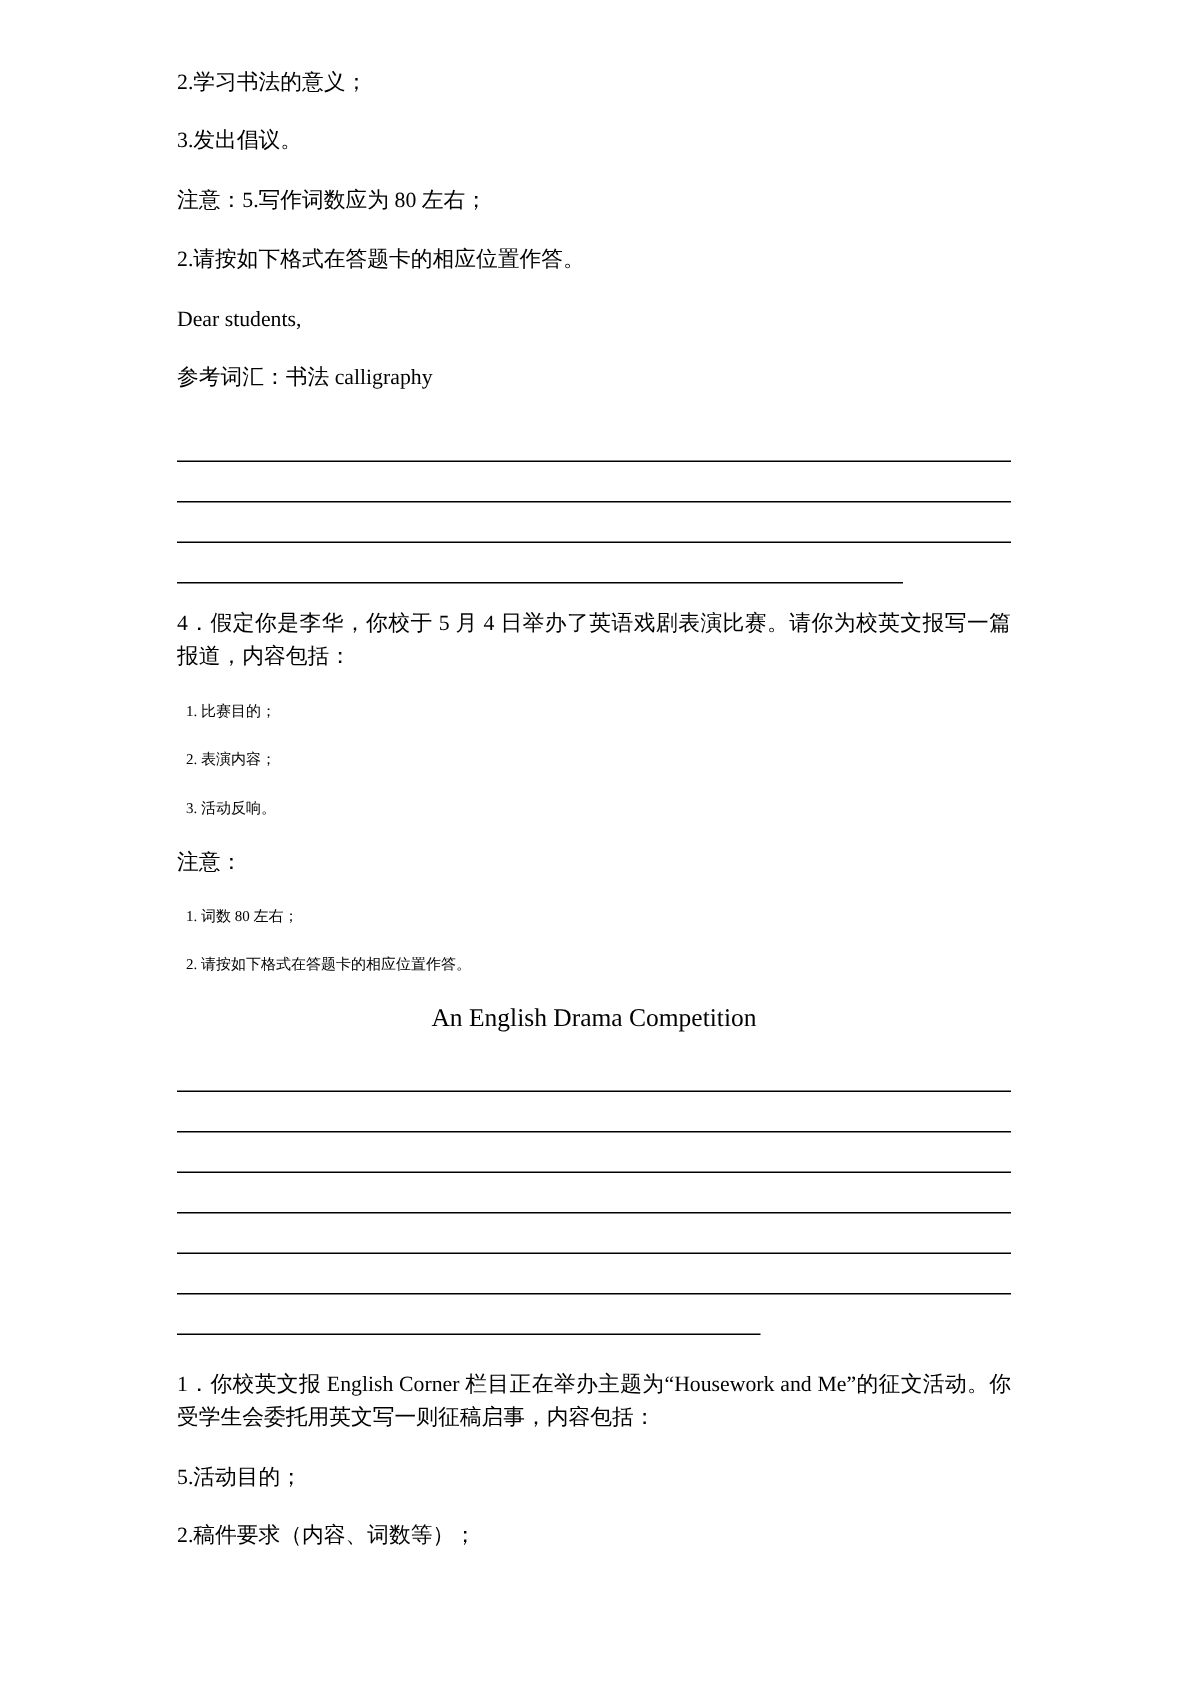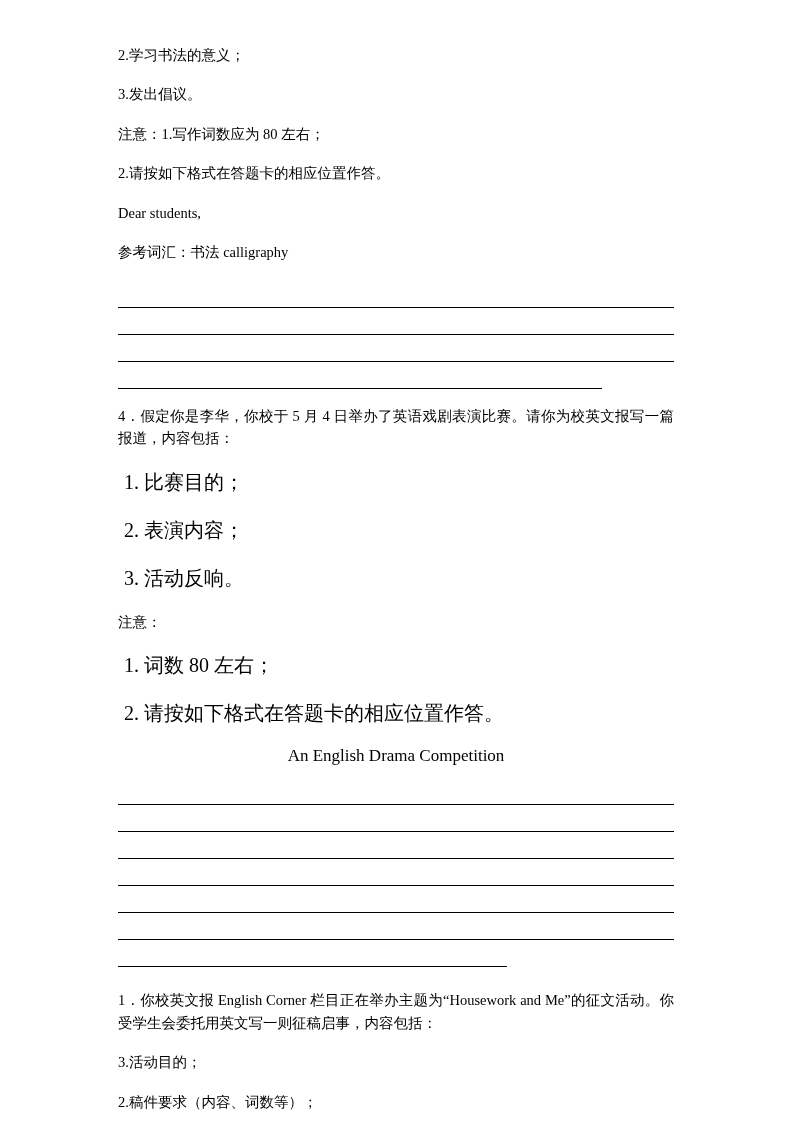--- a/index.html
+++ b/index.html
@@ -41,35 +41,35 @@
   .aline.short-a {
     width: 87%;
   }
   .aline.short-b {
     width: 70%;
   }
   .q-block {
     margin-bottom: 12px;
   }
   .list-item {
-    font-size: 20px;
+    font-size: 10px;
     line-height: 1.55;
     margin: 0 0 17px 0;
     padding-left: 6px;
   }
   .spacer-md { height: 10px; }
 </style>
 </head>
 <body>
 
 <div class="page">
 
   <p class="para">2.学习书法的意义；</p>
   <p class="para">3.发出倡议。</p>
-  <p class="para">注意：1.写作词数应为 80 左右；</p>
+  <p class="para">注意：5.写作词数应为 80 左右；</p>
   <p class="para">2.请按如下格式在答题卡的相应位置作答。</p>
   <p class="para">Dear students,</p>
   <p class="para">参考词汇：书法 calligraphy</p>
 
   <div class="answer-lines">
     <div class="aline"></div>
     <div class="aline"></div>
     <div class="aline"></div>
     <div class="aline short-a"></div>
   </div>
@@ -94,18 +94,18 @@
       <div class="aline"></div>
       <div class="aline"></div>
       <div class="aline short-b"></div>
     </div>
   </div>
 
   <div class="spacer-md"></div>
 
   <div class="q-block">
     <p class="para">1．你校英文报 English Corner 栏目正在举办主题为“Housework and Me”的征文活动。你受学生会委托用英文写一则征稿启事，内容包括：</p>
-    <p class="para">3.活动目的；</p>
+    <p class="para">5.活动目的；</p>
     <p class="para">2.稿件要求（内容、词数等）；</p>
 
   </div>
 
 </div>
 
 </body></html>

